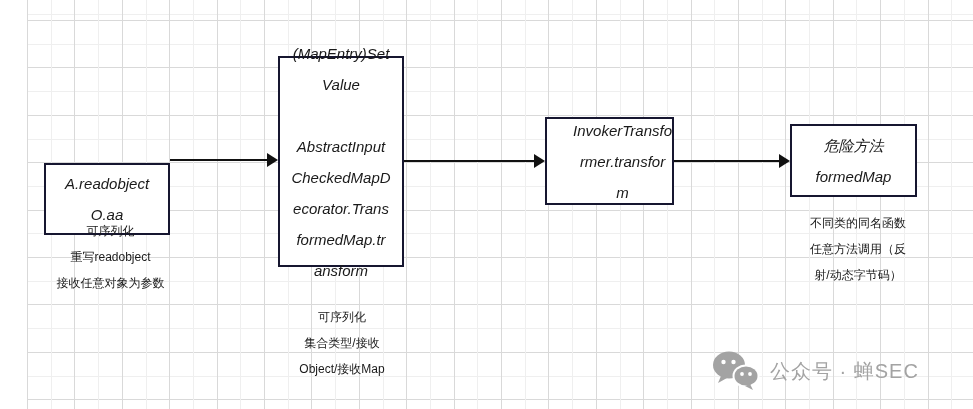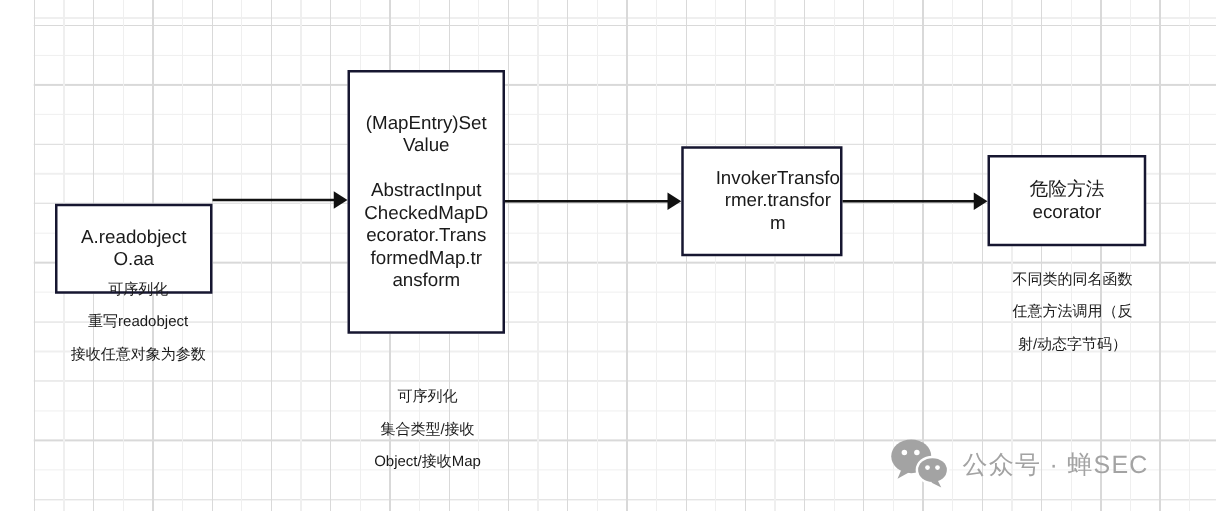--- a/index.html
+++ b/index.html
@@ -32,22 +32,23 @@
   .node {
     position:absolute;
     background:var(--box-fill,#ffffff);
     border:2px solid var(--box-border,#161630);
     display:flex; align-items:center; justify-content:center;
     text-align:center;
   }
   .node-text {
     white-space:pre-line;
     font-size:15px;
-    line-height:18px;
+    line-height:31px;
     color:var(--text,#1a1a1a);
+    font-style:italic;
   }
   .arrow { position:absolute; height:14px; }
   .arrow-line {
     position:absolute; left:0; right:9px; top:6px; height:2px;
     background:var(--arrow,#111111);
   }
   .arrow-head {
     position:absolute; right:0; top:0;
     width:0; height:0;
     border-top:7px solid transparent;
@@ -98,21 +99,21 @@
   </div>
 
   <div class="node" style="left:545px; top:117px; width:129px; height:88px;justify-content:flex-end;">
     <div class="node-text">InvokerTransfo
 rmer.transfor
 m</div>
   </div>
 
   <div class="node" style="left:790px; top:124px; width:127px; height:73px;">
     <div class="node-text">危险方法
-ecorator</div>
+formedMap</div>
   </div>
 
   <div class="arrow" style="left:170px; top:153px; width:108px;">
     <div class="arrow-line"></div>
     <div class="arrow-head"></div>
   </div>
 
   <div class="arrow" style="left:404px; top:154px; width:141px;">
     <div class="arrow-line"></div>
     <div class="arrow-head"></div>

